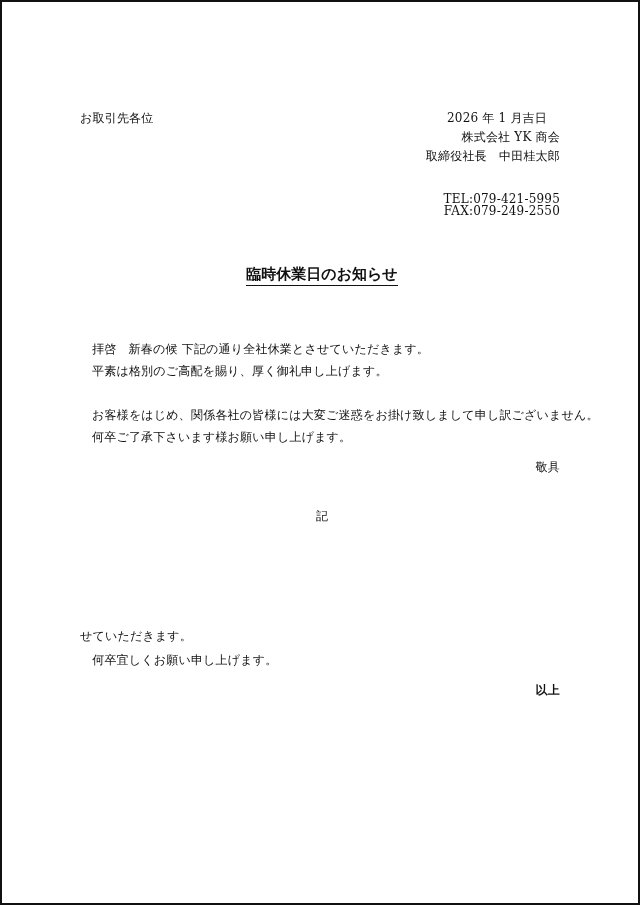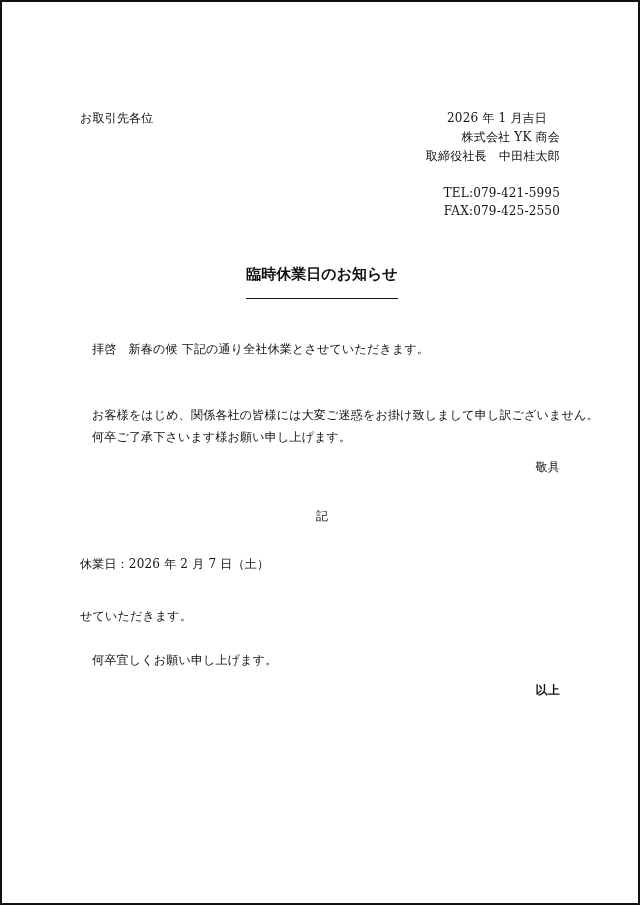--- a/index.html
+++ b/index.html
@@ -40,49 +40,49 @@
       left: 0;
       width: 640px;
       top: 262px;
       text-align: center;
       font-size: 15px;
       font-weight: bold;
       line-height: 20px;
     }
     .title span {
       border-bottom: 1.5px solid #111;
-      padding-bottom: 15px;
+      padding-bottom: 2px;
     }
     .center {
       left: 0;
       width: 640px;
       text-align: center;
     }
   </style>
 </head>
 <body>
 
 <div class="page">
 
   <div class="line" style="left:78px; top:108px;">お取引先各位</div>
 
   <div class="line" style="left:445px; top:108px;text-align:right;">2026 年 1 月吉日</div>
   <div class="line right" style="top:127px;">株式会社 YK 商会</div>
   <div class="line right" style="top:146px;">取締役社長　中田桂太郎</div>
-  <div class="line right" style="top:183px;">TEL:079-421-5995</div>
-  <div class="line right" style="top:201px;">FAX:079-425-2550</div>
+  <div class="line right" style="top:189px;">TEL:079-421-5995</div>
+  <div class="line right" style="top:201px;">FAX:079-249-2550</div>
 
   <div class="title"><span>臨時休業日のお知らせ</span></div>
 
   <div class="line" style="left:90px; top:339px;">拝啓　新春の候 下記の通り全社休業とさせていただきます。</div>
+  <div class="line" style="left:90px; top:361px;">平素は格別のご高配を賜り、厚く御礼申し上げます。</div>
   <div class="line" style="left:90px; top:405px;">お客様をはじめ、関係各社の皆様には大変ご迷惑をお掛け致しまして申し訳ございません。</div>
   <div class="line" style="left:90px; top:427px;">何卒ご了承下さいます様お願い申し上げます。</div>
   <div class="line right" style="top:457px;">敬具</div>
 
   <div class="line center" style="top:506px;">記</div>
 
-  <div class="line" style="left:78px; top:554px;">休業日：2026 年 2 月 7 日（土）</div>
 
-  <div class="line" style="left:78px; top:606px;">せていただきます。</div>
+  <div class="line" style="left:78px; top:626px;">せていただきます。</div>
   <div class="line" style="left:78px; top:650px;">　何卒宜しくお願い申し上げます。</div>
   <div class="line right" style="top:680px;font-weight:bold;">以上</div>
 
 </div>
 
 </body></html>

